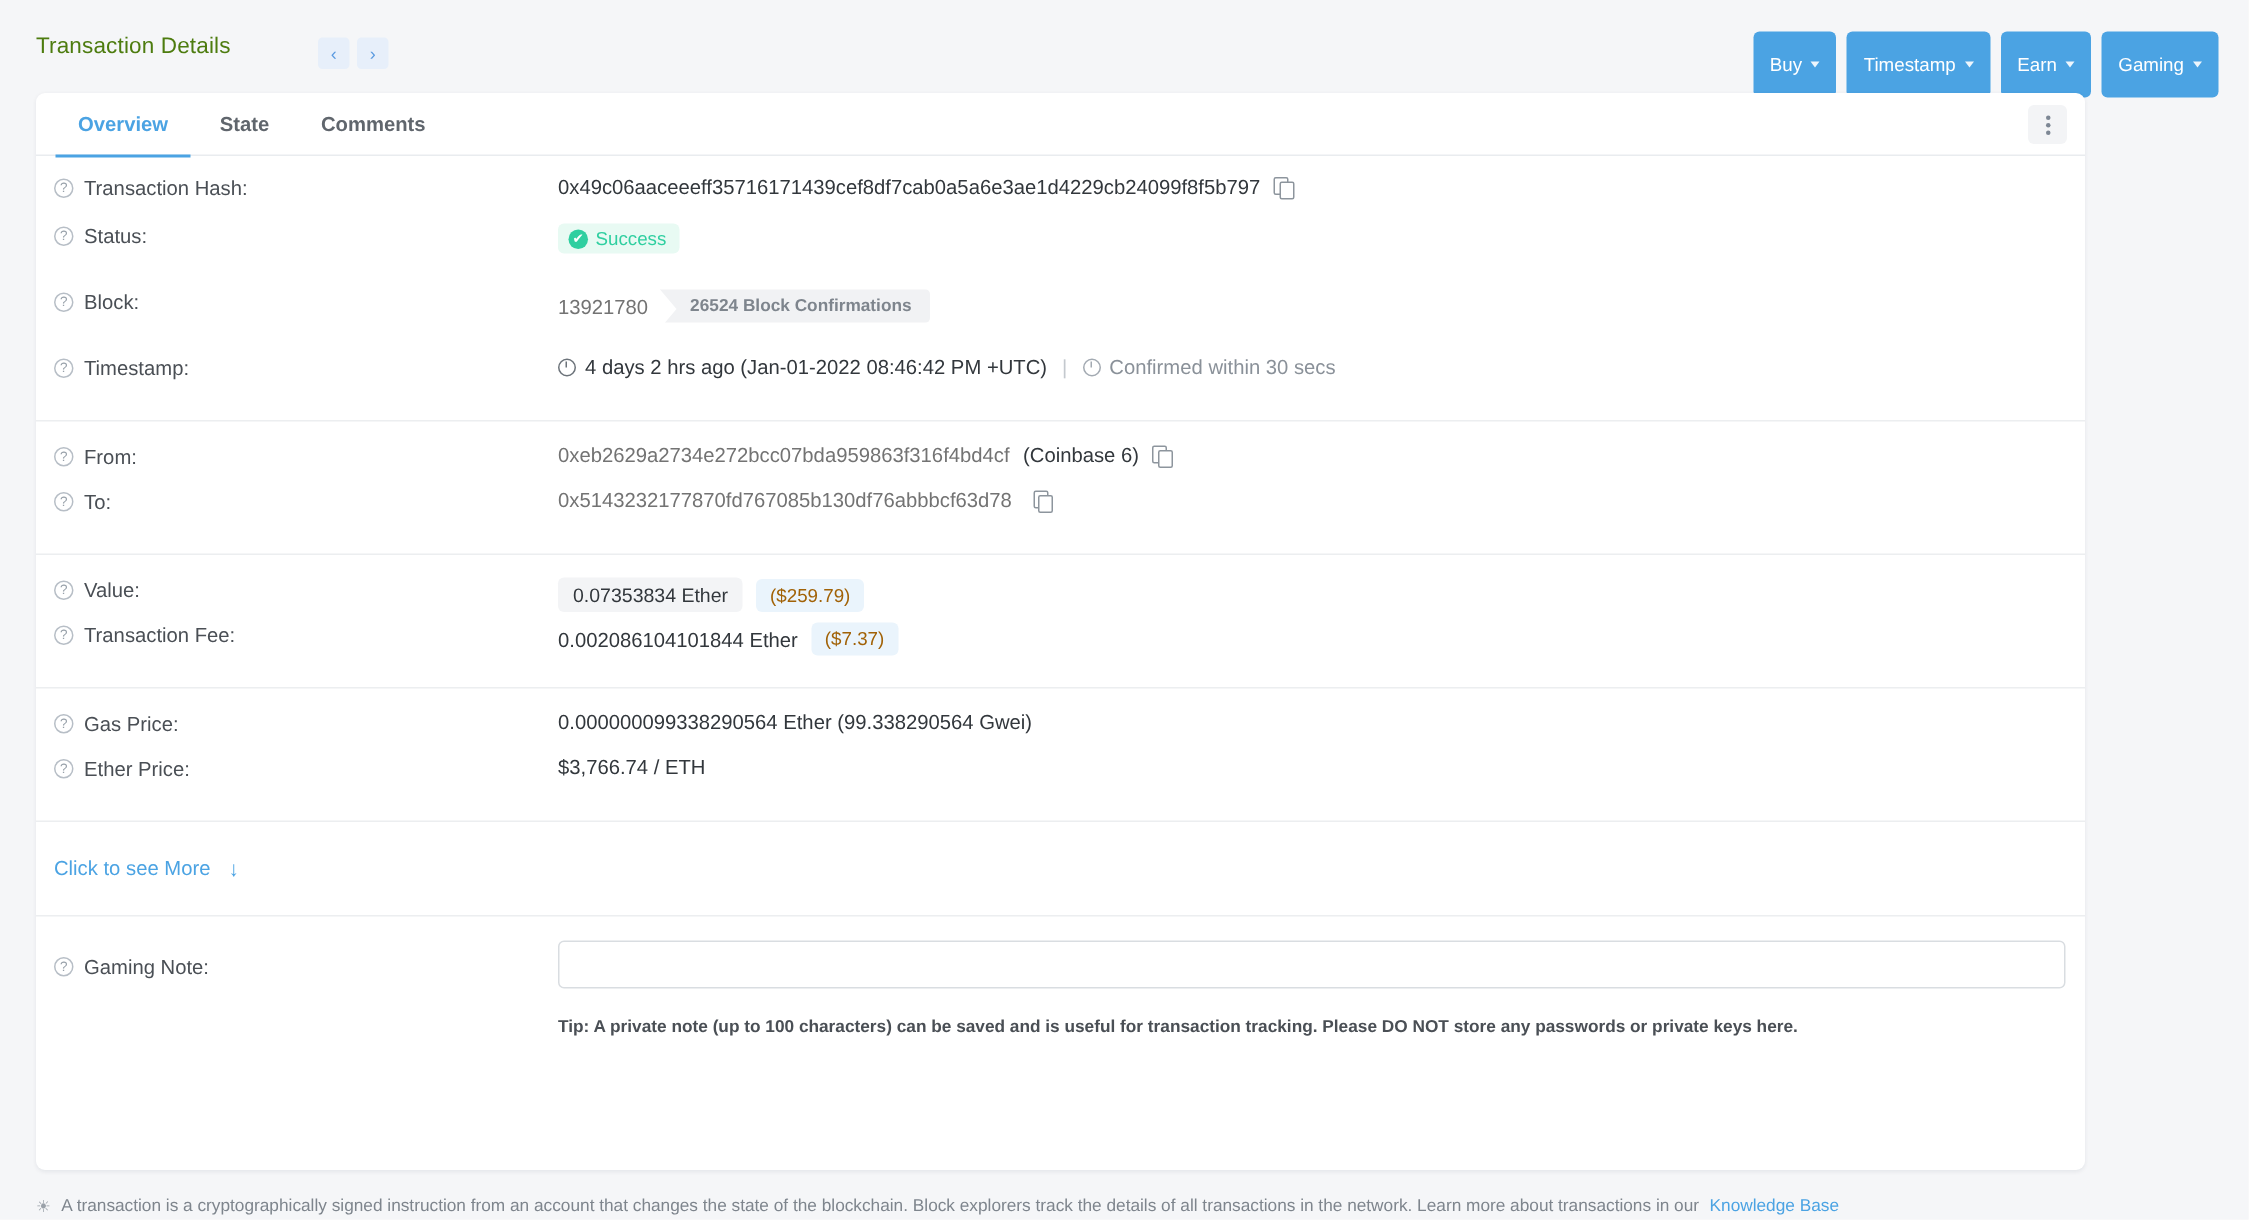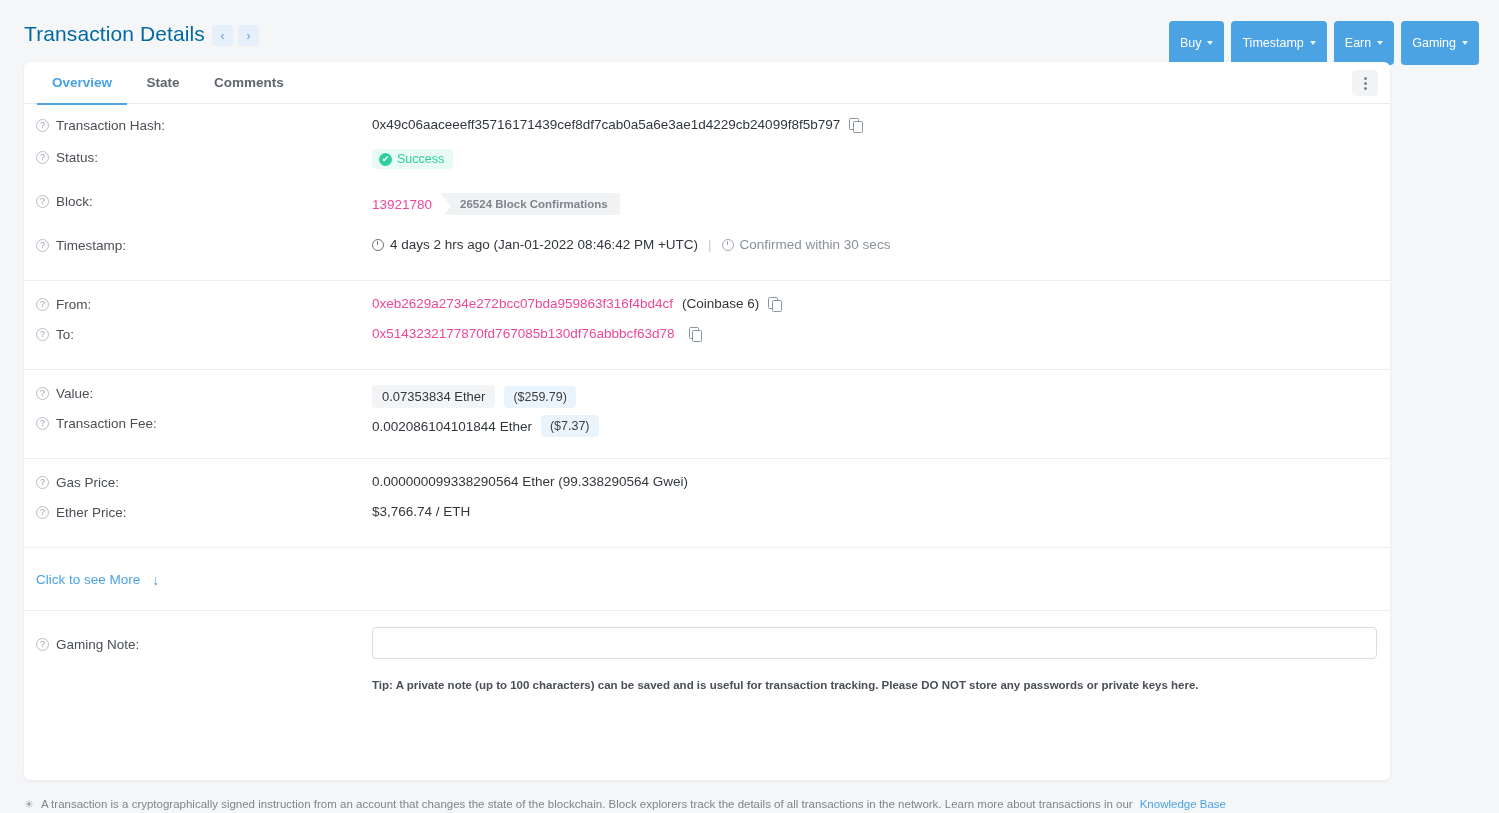--- a/index.html
+++ b/index.html
@@ -14,22 +14,22 @@
 
   
   .page-header {
     position: absolute;
     left: 0; top: 0; right: 0; height: 66px;
     background: #f5f6f8;
   }
   .page-title {
     position: absolute;
     left: 24px; top: 22px;
-    font-size: 21px;
-    color: #0369a1;
+    font-size: 15px;
+    color: #4d7c0f;
     font-weight: 400;
     letter-spacing: .1px;
   }
   .nav-arrows {
     position: absolute;
     left: 212px; top: 25px;
     display: flex; gap: 5px;
   }
   .nav-arrow {
     width: 21px; height: 21px;
@@ -150,21 +150,21 @@
     font-family: "Liberation Sans", sans-serif;
   }
   .val {
     font-size: 13.5px;
     color: #32373c;
     display: flex; align-items: center;
     flex-wrap: wrap;
     gap: 0px;
     padding-top: 1px;
   }
-  .link { color: #ec4899; text-decoration: none; cursor: pointer; }
+  .link { color: #737373; text-decoration: none; cursor: pointer; }
   .muted { color: #8a9199; }
 
   .copy-icon {
     display: inline-block;
     width: 13px; height: 14px;
     position: relative;
     margin-left: 9px;
     cursor: pointer;
     vertical-align: -2px;
   }
@@ -246,21 +246,21 @@
 
   .value-pill {
     background: #f3f4f6;
     border-radius: 4px;
     padding: 4px 10px;
     font-size: 13px;
     color: #32373c;
   }
   .usd-pill {
     background: #eaf4fc;
-    color: #404040;
+    color: #a16207;
     border-radius: 4px;
     padding: 4px 9px;
     font-size: 12.5px;
     margin-left: 9px;
   }
   .usd-pill.plain { margin-left: 9px; }
 
   .more-row { padding: 22px 12px 22px 12px; }
   .more-link {
     color: #4ba3e3; font-size: 13.5px; cursor: pointer;

